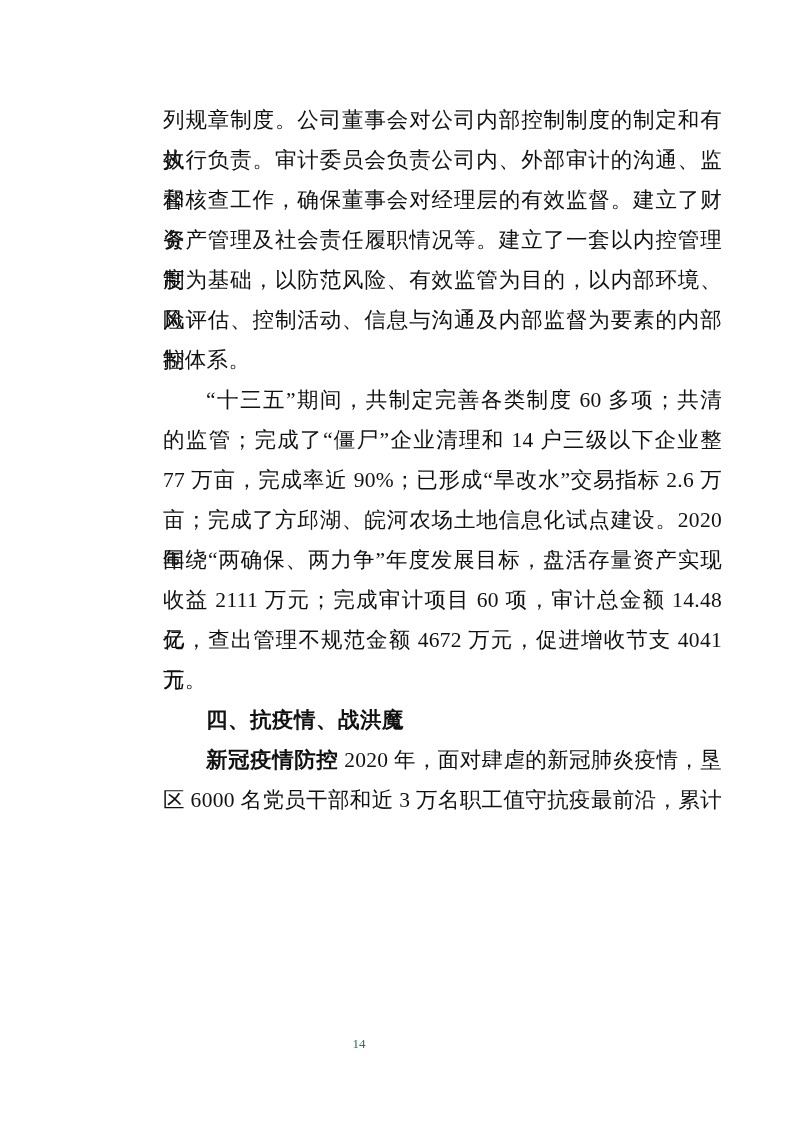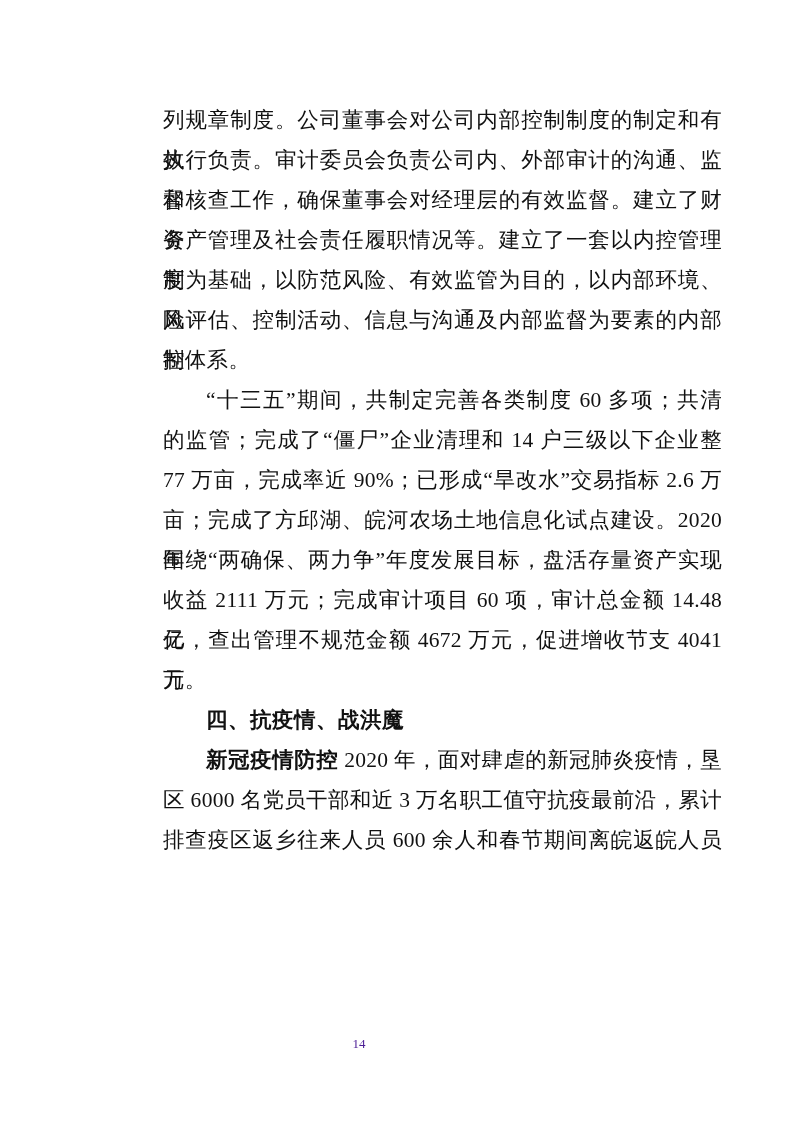--- a/index.html
+++ b/index.html
@@ -56,21 +56,21 @@
     font-weight: bold;
     letter-spacing: 0.5px;
   }
   .page-number {
     position: absolute;
     left: 0;
     top: 1036px;
     width: 718px;
     text-align: center;
     font-size: 13px;
-    color: #4c1d95;
+    color: #15803d;
   }
 </style>
 </head>
 <body>
 
 <div class="page">
   <div class="text-block">
 
     <p class="line fill">列规章制度。公司董事会对公司内部控制制度的制定和有效</p>
     <p class="line fill">执行负责。审计委员会负责公司内、外部审计的沟通、监督</p>
@@ -86,18 +86,17 @@
     <p class="line fill">亩；完成了方邱湖、皖河农场土地信息化试点建设。2020 年，</p>
     <p class="line fill">围绕“两确保、两力争”年度发展目标，盘活存量资产实现</p>
     <p class="line fill">收益 2111 万元；完成审计项目 60 项，审计总金额 14.48 亿</p>
     <p class="line fill">元，查出管理不规范金额 4672 万元，促进增收节支 4041 万</p>
     <p class="line last">元。</p>
 
     <p class="line last indent heading-line">四、抗疫情、战洪魔</p>
 
     <p class="line fill indent"><span class="lead-bold">新冠疫情防控</span><span> 2020 年，面对肆虐的新冠肺炎疫情，垦</span></p>
     <p class="line fill">区 6000 名党员干部和近 3 万名职工值守抗疫最前沿，累计</p>
-    <p class="line fill">排查疫区返乡往来人员 600 余人和春节期间离皖返皖人员</p>
 
   </div>
 
   <div class="page-number">14</div>
 </div>
 
 </body></html>

